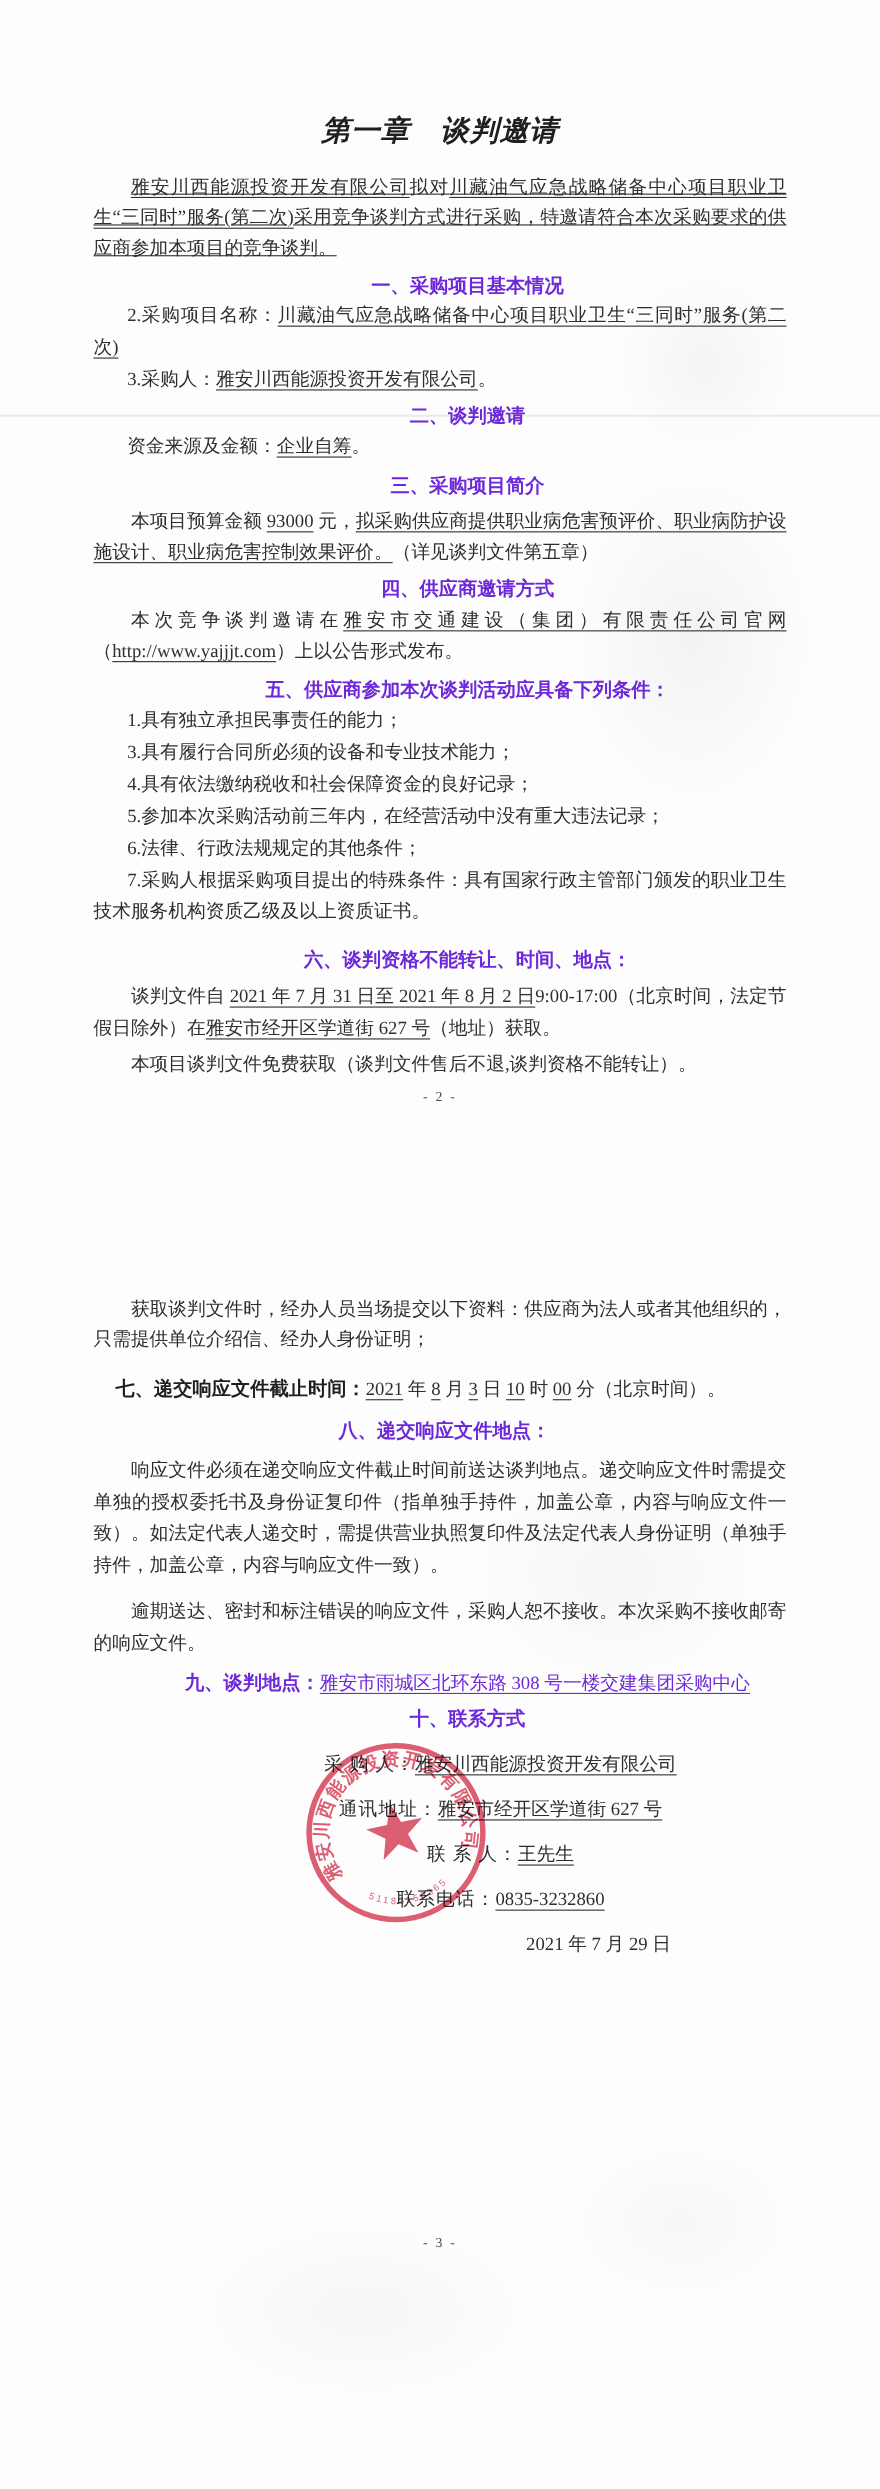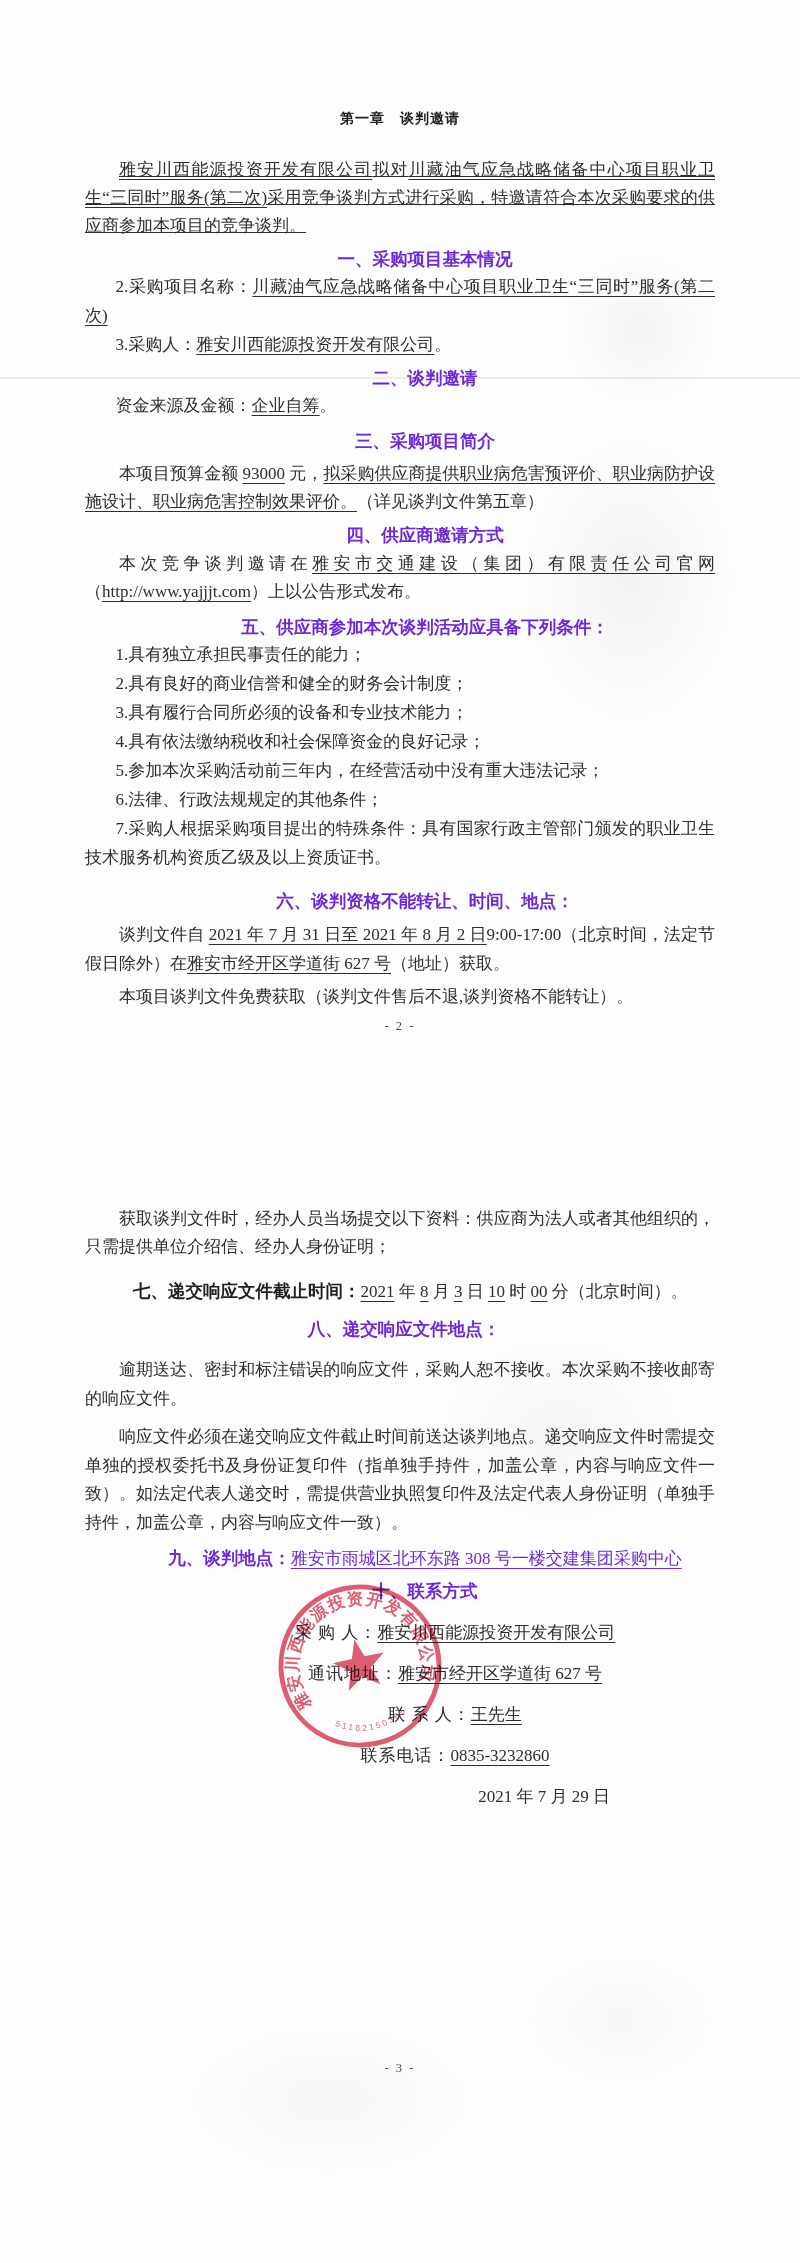--- a/index.html
+++ b/index.html
@@ -15,26 +15,27 @@
     position:relative;
     width:630px;
     margin:0 auto 0 85px;
     padding-top:104px;
     font-size:17px;
     line-height:28px;
     text-align:justify;
   }
   .title{
     text-align:center;
-    font-size:14px;
+    font-size:26px;
     font-weight:bold;
     line-height:30px;
     color:#1f1f1f;
     letter-spacing:1px;
     text-indent:0;
+    font-style:italic;
   }
   .para{ margin:0; text-indent:2em; }
   .intro{ margin-top:22px;text-decoration:underline; }
   .h{
     font-weight:bold;
     font-size:17.5px;
     color:#6d28d9;
     line-height:26px;
     margin:6px 0 0 50px;
     text-indent:0;
@@ -45,21 +46,21 @@
   .pagenum{
     text-align:center;
     font-size:12.5px;
     color:#4a4a4a;
     line-height:18px;
     margin-top:6px;
     letter-spacing:2px;
     text-indent:0;
   }
   .page2{ margin-top:170px; }
-  .h7{ margin:16px 0 0 48px; font-weight:normal; line-height:28px; text-align:left; text-indent:0; }
+  .h7{ margin:16px 0 0 20px; font-weight:normal; line-height:28px; text-align:left; text-indent:0; }
   .h7 .lbl{ font-weight:bold; font-size:17.5px; color:#1f1f1f; }
   .h8{ margin:10px 0 0 8px; }
   .p8a{ margin-top:10px; line-height:28.5px; }
   .p8b{ margin-top:14px; line-height:28.5px; }
   .h9{ margin-top:8px; }
   .h9 .val{ font-weight:normal; font-size:17px; }
   .h10{ margin-top:6px; }
   .contacts{ margin:10px 0 0 110px; text-align:center; }
   .contact-row{ line-height:24px; margin-bottom:14px; text-indent:0; }
   .contact-row .lbl{ letter-spacing:1px; }
@@ -117,42 +118,41 @@
     <p class="item"><span>资金来源及金额：</span><span class="u">企业自筹</span><span>。</span></p>
 
     <div class="h" style="margin-top:8px">三、采购项目简介</div>
     <p class="para" style="margin-top:6px"><span>本项目预算金额 </span><span class="u">93000</span><span> 元，</span><span class="u">拟采购供应商提供职业病危害预评价、职业病防护设施设计、职业病危害控制效果评价。</span><span>（详见谈判文件第五章）</span></p>
 
     <div class="h">四、供应商邀请方式</div>
     <p class="para" style="margin-top:2px"><span>本次竞争谈判邀请在</span><span class="u">雅安市交通建设（集团）有限责任公司官网</span><span>（</span><span class="u">http://www.yajjjt.com</span><span>）上以公告形式发布。</span></p>
 
     <div class="h" style="margin-top:8px">五、供应商参加本次谈判活动应具备下列条件：</div>
     <p class="item">1.具有独立承担民事责任的能力；</p>
-    <p class="item">2.具有良好的商业信誉和健全的财务会计制度；</p>
     <p class="item">3.具有履行合同所必须的设备和专业技术能力；</p>
     <p class="item">4.具有依法缴纳税收和社会保障资金的良好记录；</p>
     <p class="item">5.参加本次采购活动前三年内，在经营活动中没有重大违法记录；</p>
     <p class="item">6.法律、行政法规规定的其他条件；</p>
     <p class="item">7.采购人根据采购项目提出的特殊条件：具有国家行政主管部门颁发的职业卫生技术服务机构资质乙级及以上资质证书。</p>
 
     <div class="h" style="margin-top:16px">六、谈判资格不能转让、时间、地点：</div>
     <p class="para" style="margin-top:6px;line-height:29px"><span>谈判文件自 </span><span class="u">2021 年 7 月 31 日至 2021 年 8 月 2 日</span><span>9:00-17:00（北京时间，法定节假日除外）在</span><span class="u">雅安市经开区学道街 627 号</span><span>（地址）获取。</span></p>
     <p class="para" style="margin-top:4px;line-height:29px">本项目谈判文件免费获取（谈判文件售后不退,谈判资格不能转让）。</p>
 
     <div class="pagenum">- 2 -</div>
   </div>
 
   <div class="page2">
     <p class="para">获取谈判文件时，经办人员当场提交以下资料：供应商为法人或者其他组织的，只需提供单位介绍信、经办人身份证明；</p>
 
     <div class="h7"><span class="lbl">七、递交响应文件截止时间：</span><span class="u">2021</span><span> 年 </span><span class="u">8</span><span> 月 </span><span class="u">3</span><span> 日 </span><span class="u">10</span><span> 时 </span><span class="u">00</span><span> 分（北京时间）。</span></div>
 
     <div class="h h8">八、递交响应文件地点：</div>
+    <p class="para p8a">响应文件必须在递交响应文件截止时间前送达谈判地点。递交响应文件时需提交单独的授权委托书及身份证复印件（指单独手持件，加盖公章，内容与响应文件一致）。如法定代表人递交时，需提供营业执照复印件及法定代表人身份证明（单独手持件，加盖公章，内容与响应文件一致）。</p>
     <p class="para p8b">逾期送达、密封和标注错误的响应文件，采购人恕不接收。本次采购不接收邮寄的响应文件。</p>
-    <p class="para p8a">响应文件必须在递交响应文件截止时间前送达谈判地点。递交响应文件时需提交单独的授权委托书及身份证复印件（指单独手持件，加盖公章，内容与响应文件一致）。如法定代表人递交时，需提供营业执照复印件及法定代表人身份证明（单独手持件，加盖公章，内容与响应文件一致）。</p>
 
     <div class="h h9"><span>九、谈判地点：</span><span class="u val">雅安市雨城区北环东路 308 号一楼交建集团采购中心</span></div>
 
     <div class="h h10">十、联系方式</div>
 
     <div class="contacts">
       <p class="contact-row"><span class="lbl">采 购 人：</span><span class="u">雅安川西能源投资开发有限公司</span></p>
       <p class="contact-row"><span class="lbl">通讯地址：</span><span class="u">雅安市经开区学道街 627 号</span></p>
       <p class="contact-row"><span class="lbl">联 系 人：</span><span class="u">王先生</span></p>
       <p class="contact-row"><span class="lbl">联系电话：</span><span class="u">0835-3232860</span></p>

